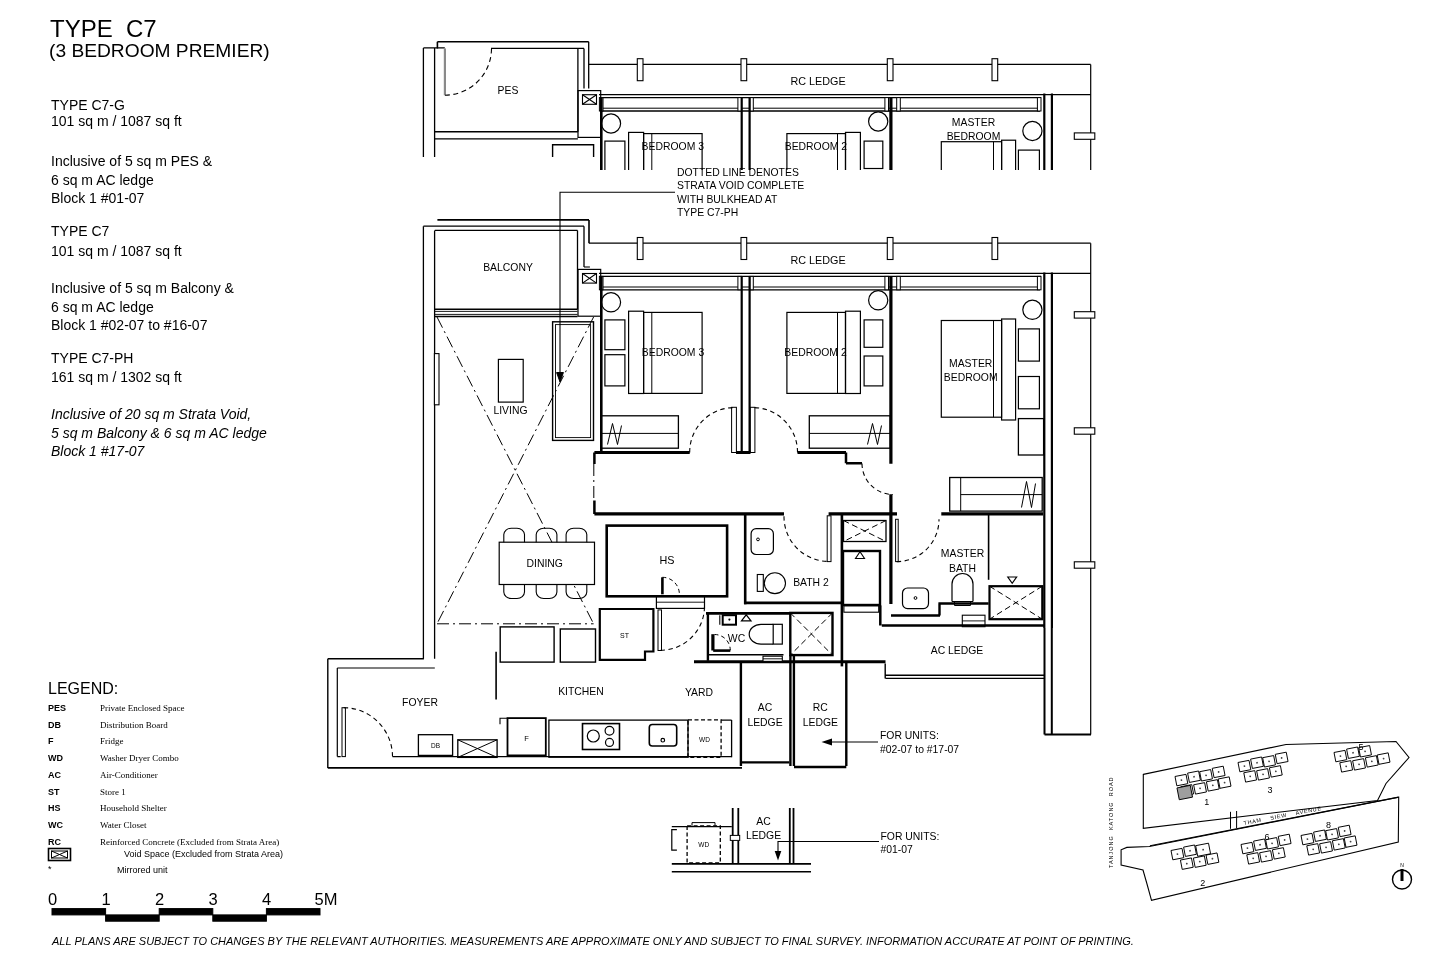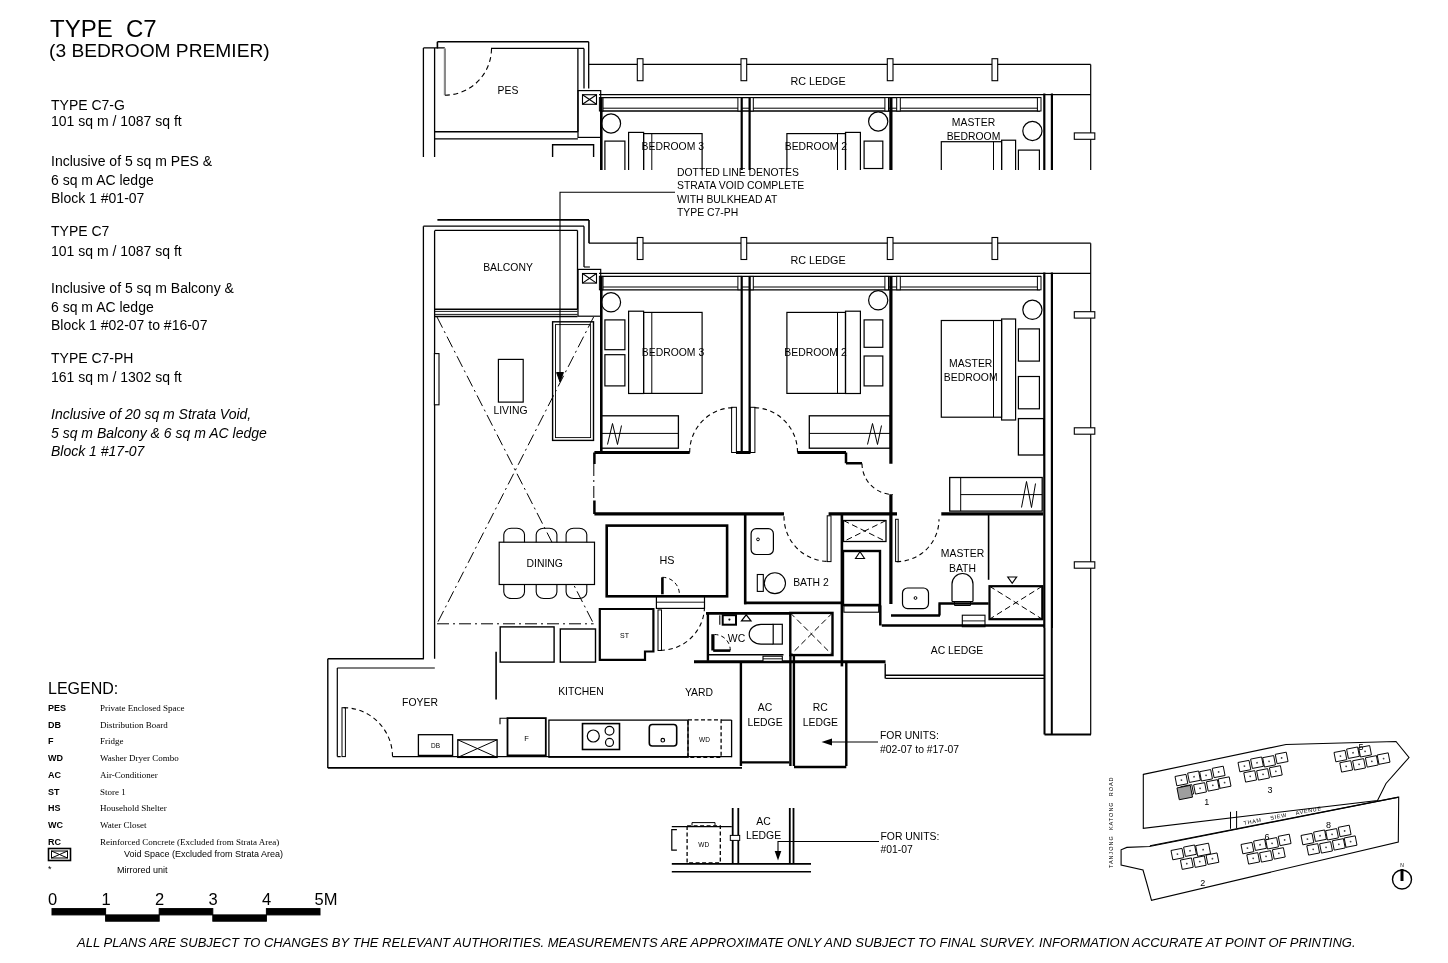--- a/index.html
+++ b/index.html
@@ -32,21 +32,21 @@
 
 <div class="abs" style="left:51px;top:405px;font-size:14px;line-height:18.6px;font-style:italic;">Inclusive of 20 sq m Strata Void,<br>5 sq m Balcony &amp; 6 sq m AC ledge<br>Block 1 #17-07</div>
 
 <div class="abs" style="left:48px;top:680px;font-size:16px;">LEGEND:</div>
 <div class="abs" style="left:48px;top:700px;font-size:9px;font-weight:bold;line-height:16.7px;">PES<br>DB<br>F<br>WD<br>AC<br>ST<br>HS<br>WC<br>RC</div>
 <div class="abs" style="left:100px;top:700px;font-size:9px;line-height:16.7px;font-family:Liberation Serif, serif;">Private Enclosed Space<br>Distribution Board<br>Fridge<br>Washer Dryer Combo<br>Air-Conditioner<br>Store 1<br>Household Shelter<br>Water Closet<br>Reinforced Concrete (Excluded from Strata Area)</div>
 <div class="abs" style="left:100px;top:849px;font-size:9px;margin-left:24px;">Void Space (Excluded from Strata Area)</div>
 <div class="abs b" style="left:48px;top:864px;font-size:9px;">*</div>
 <div class="abs" style="left:100px;top:865px;font-size:9px;padding-left:17px;">Mirrored unit</div>
 
-<div class="abs" style="left:52px;top:935px;font-size:13px;font-style:italic;margin-left:25px;">ALL PLANS ARE SUBJECT TO CHANGES BY THE RELEVANT AUTHORITIES. MEASUREMENTS ARE APPROXIMATE ONLY AND SUBJECT TO FINAL SURVEY. INFORMATION ACCURATE AT POINT OF PRINTING.</div>
+<div class="abs" style="left:52px;top:935px;font-size:11px;font-style:italic;">ALL PLANS ARE SUBJECT TO CHANGES BY THE RELEVANT AUTHORITIES. MEASUREMENTS ARE APPROXIMATE ONLY AND SUBJECT TO FINAL SURVEY. INFORMATION ACCURATE AT POINT OF PRINTING.</div>
 
 <svg class="abs" style="left:0;top:0;" width="1448" height="963" viewBox="0 0 1448 963" fill="none" stroke="#000">
 <defs>
 <clipPath id="upclip">
         <rect x="415" y="30" width="700" height="140"></rect>
       </clipPath>
 </defs>
 <defs>
 <g id="bedwing" stroke="#000" fill="none">
 

